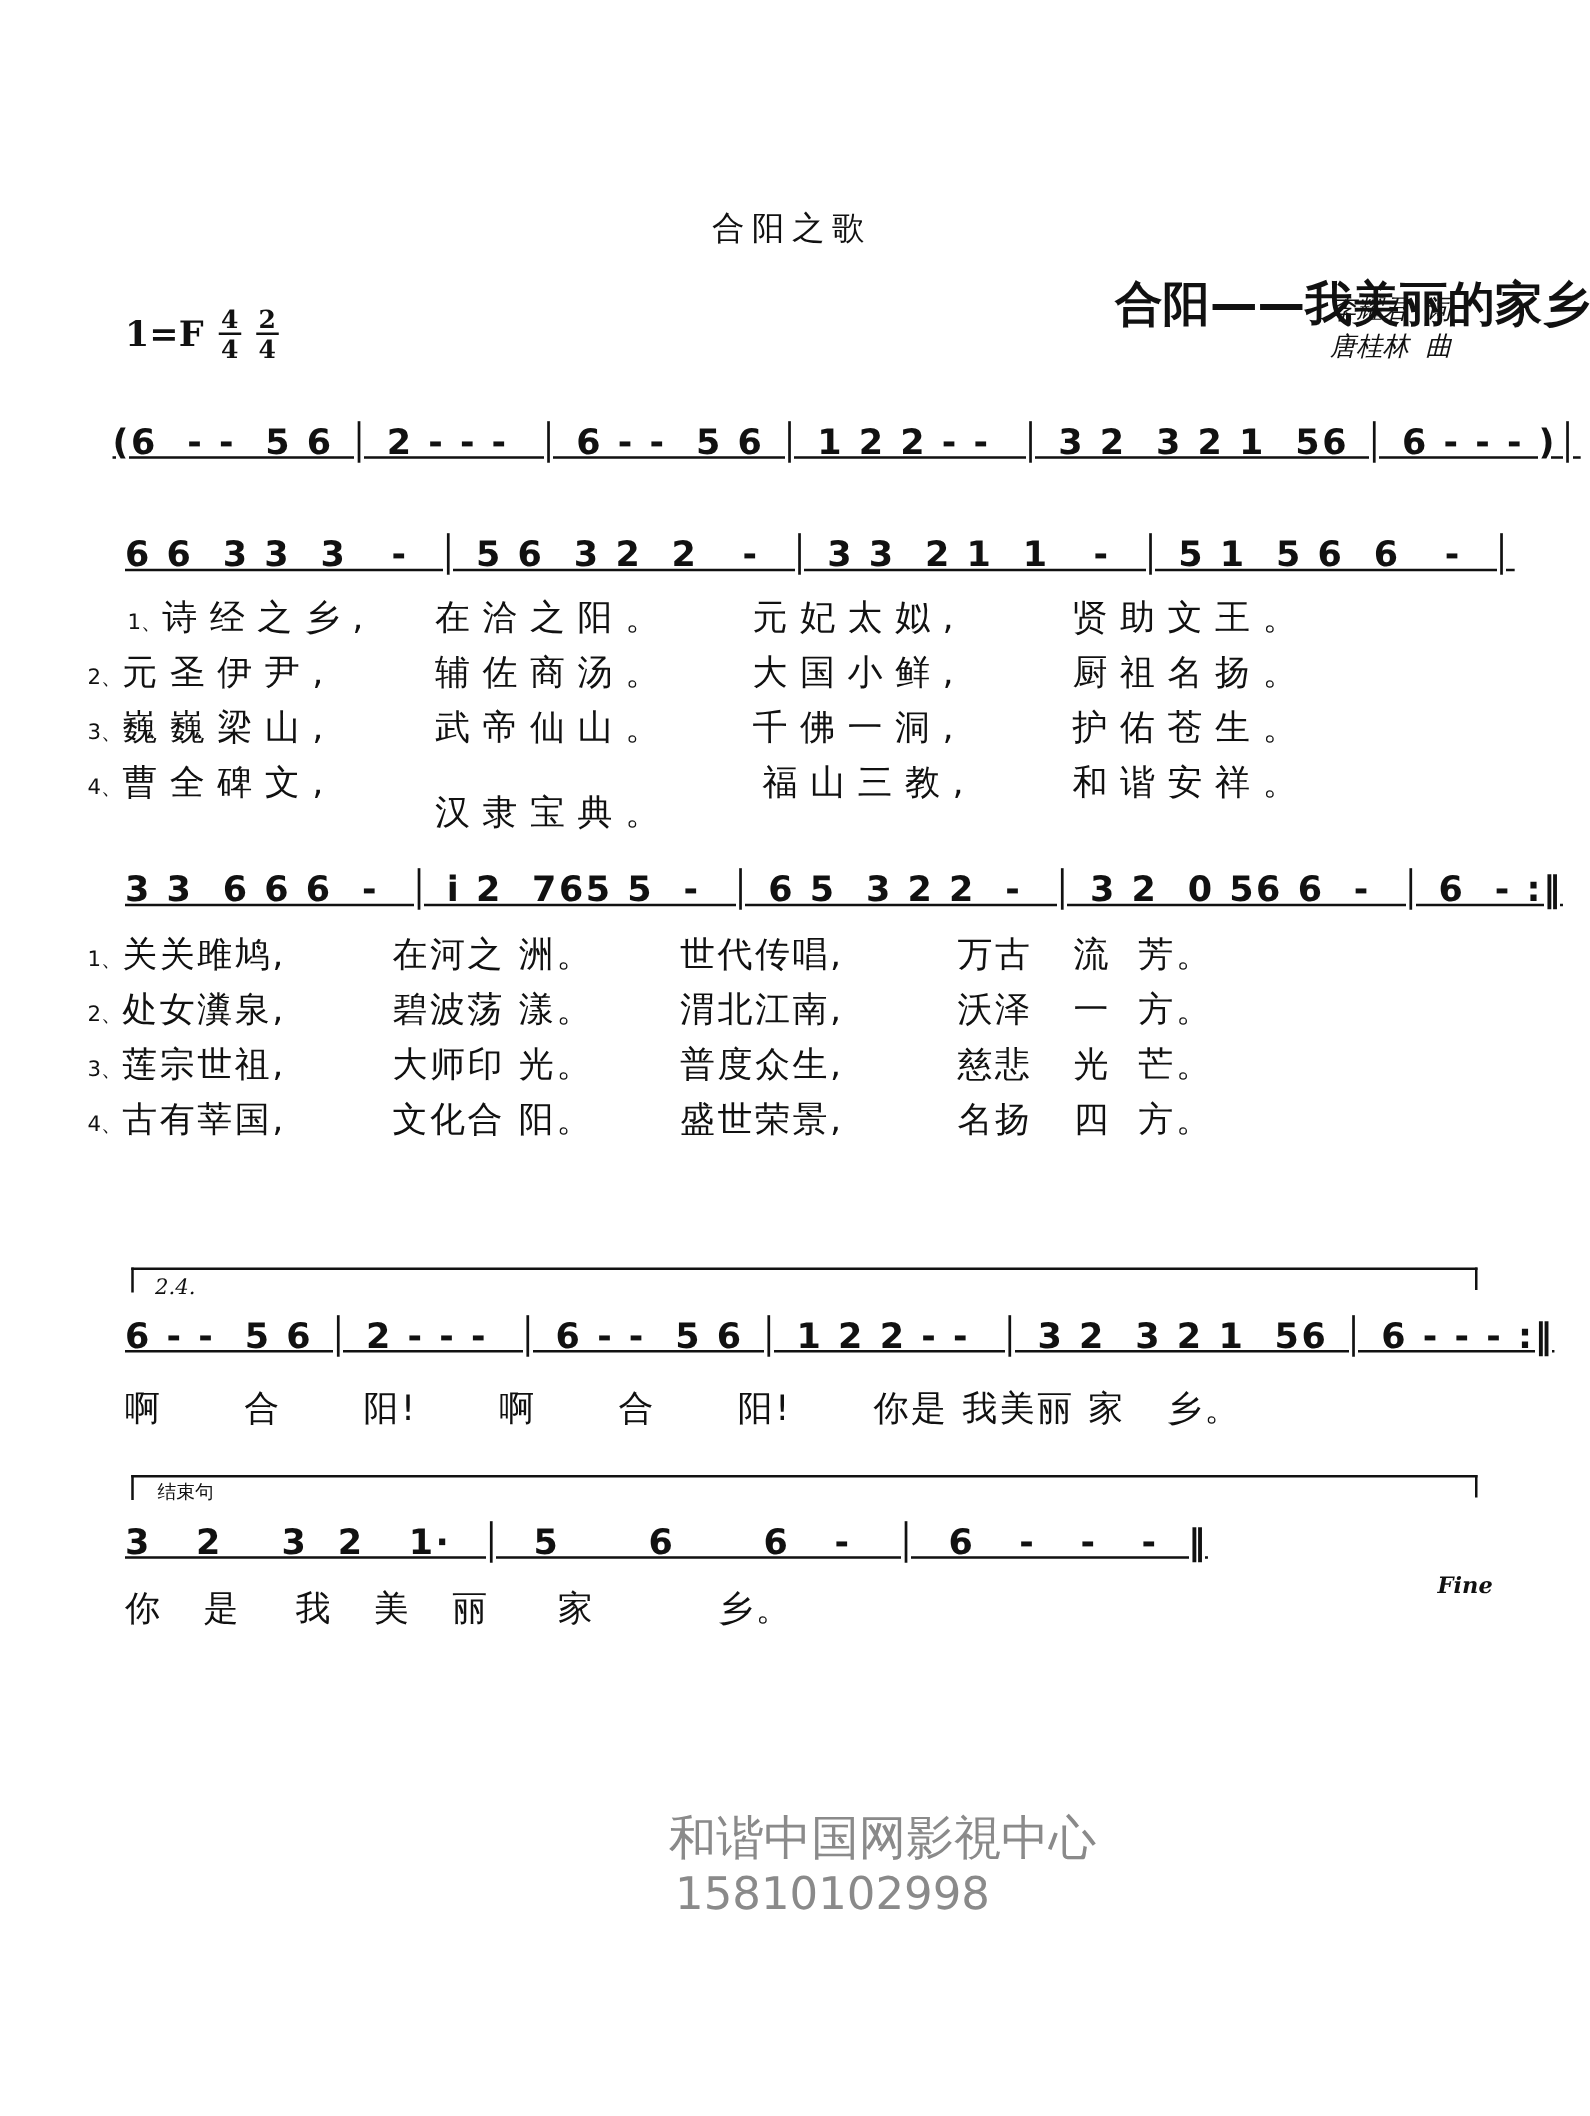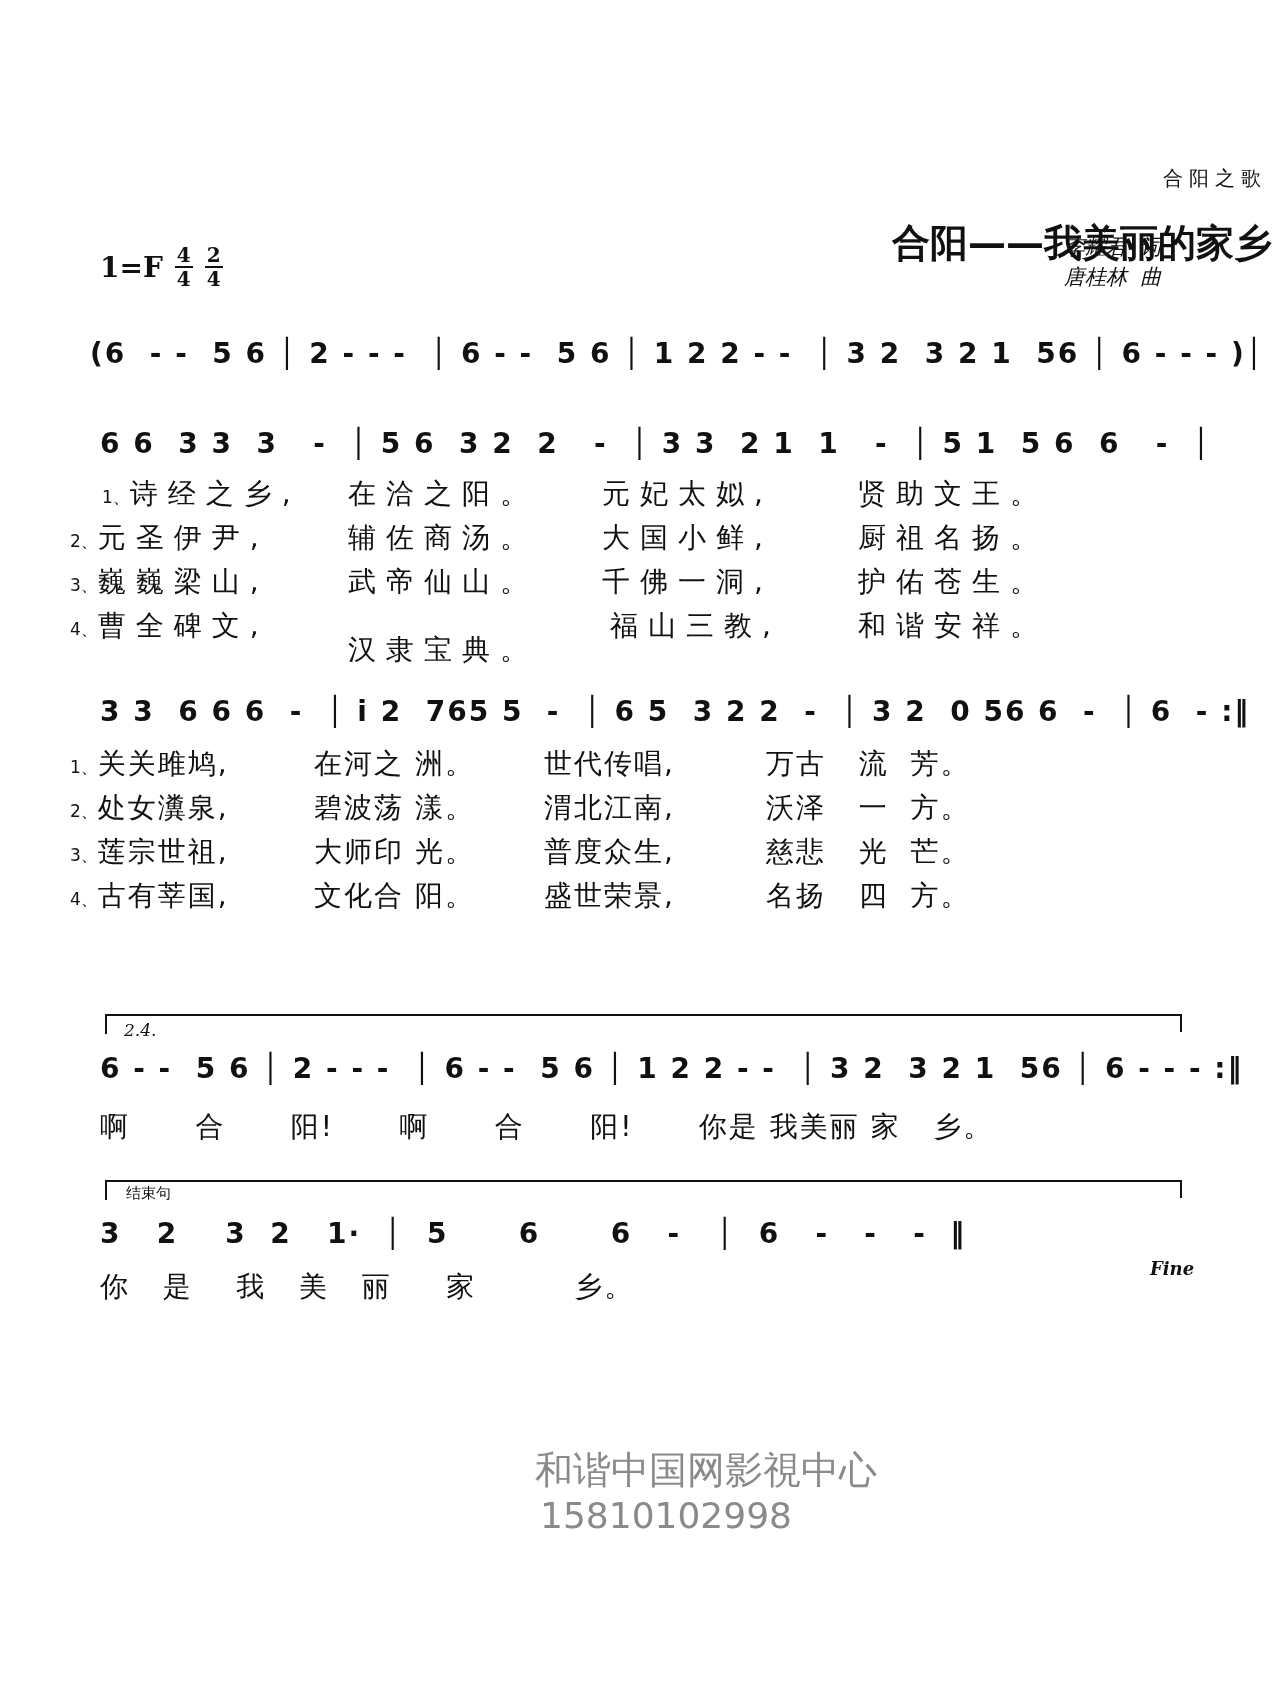--- a/index.html
+++ b/index.html
@@ -1,28 +1,28 @@
 <!DOCTYPE html>
 <html><head>
 <meta charset="utf-8">
 <style>
   html, body { margin: 0; padding: 0; background: #ffffff; }
   body { width: 1272px; height: 1693px; position: relative; overflow: hidden;
          font-family: "DejaVu Sans", "Liberation Sans", sans-serif; color: #111; }
   .abs { position: absolute; }
-  .subtitle { left: 0; width: 1267px; top: 165px; text-align: right; font-size: 20px; letter-spacing: 6px; }
+  .subtitle { left: 0; width: 1267px; top: 165px; text-align: center; font-size: 26px; letter-spacing: 6px; }
   .title { left: 0; width: 1272px; top: 218px; text-align: right; font-size: 38px; font-weight: bold; }
   .key { left: 100px; top: 245px; font-size: 28px; font-weight: bold; font-family: "DejaVu Serif", serif; display: flex; align-items: center; }
   .frac { display: inline-flex; flex-direction: column; align-items: center; font-size: 20px; line-height: 20px; margin-left: 12px; }
   .frac .bar { width: 18px; height: 2px; background: #111; margin: 1px 0; }
   .credits { left: 1064px; top: 232px; font-size: 21px; font-family: "DejaVu Serif", serif; line-height: 30px; font-style: italic; }
   .credits div { white-space: pre; }
 
   .staff { left: 90px; width: 1100px; height: 60px; display: flex; align-items: center; font-weight: bold; font-size: 28px; }
-  .note-row { position: absolute; top: 12px; font-weight: bold; font-size: 28px; white-space: pre; }
+  .note-row { position: absolute; top: 12px; font-weight: bold; font-size: 28px; white-space: pre; text-decoration: underline; }
   .lyric-row { position: absolute; font-size: 28px; white-space: pre; letter-spacing: 10px; }
   .verse-no { font-size: 17px; letter-spacing: 0; }
   .volta { position: absolute; border-top: 2px solid #111; border-left: 2px solid #111; height: 18px; }
   .volta-right { position: absolute; width: 2px; height: 18px; background: #111; }
   .volta-label { position: absolute; font-size: 17px; font-style: italic; font-family: "DejaVu Serif", serif; }
   .fine { position: absolute; font-size: 18px; font-style: italic; font-weight: bold; font-family: "DejaVu Serif", serif; }
   .watermark { left: 0; width: 1272px; text-align: center; color: #8a8a8a; }
 </style>
 </head>
 <body>

